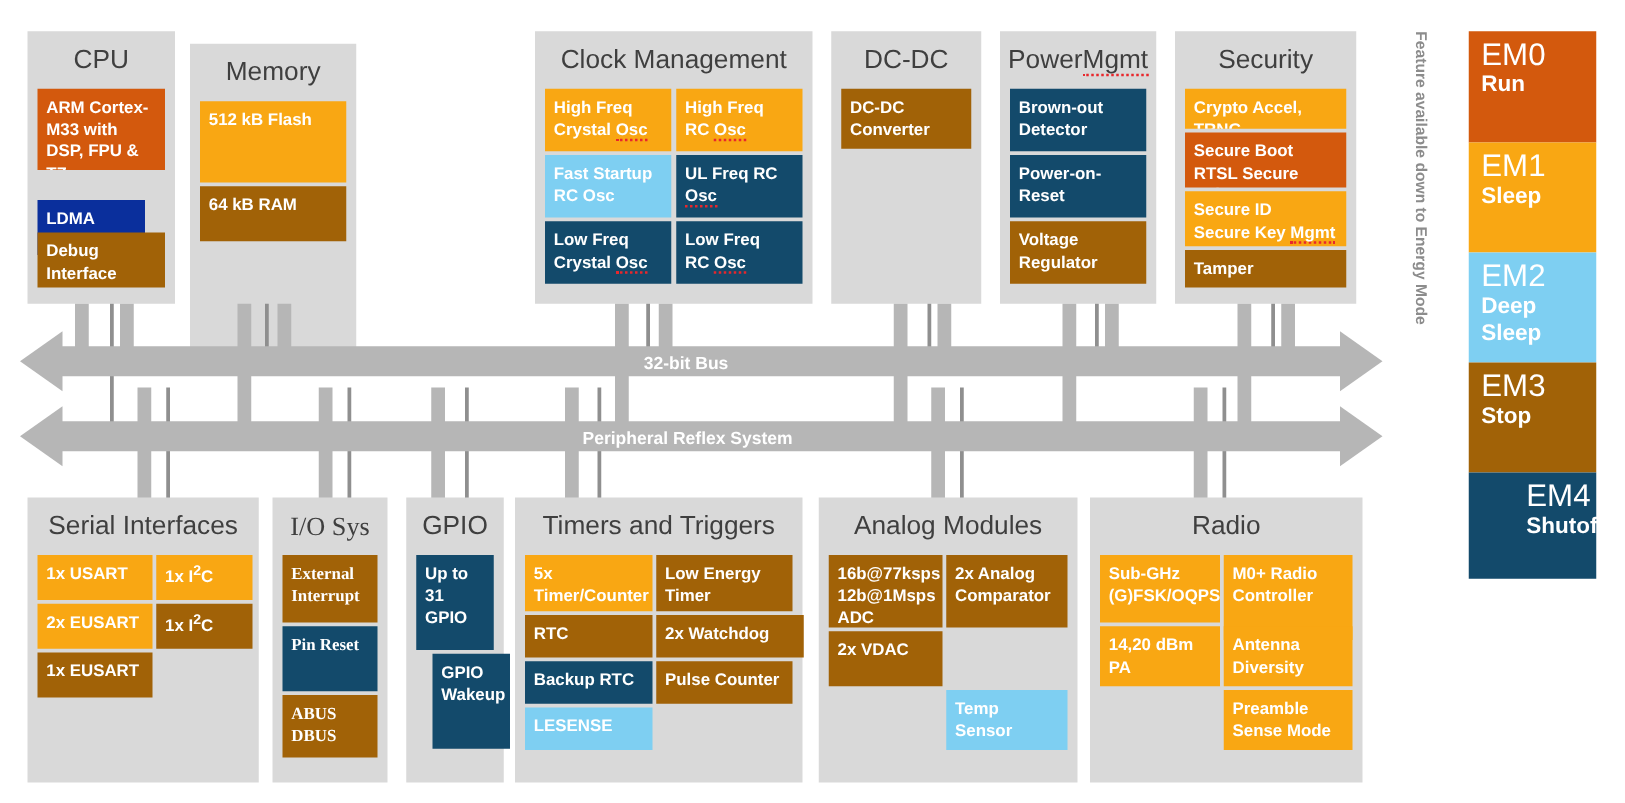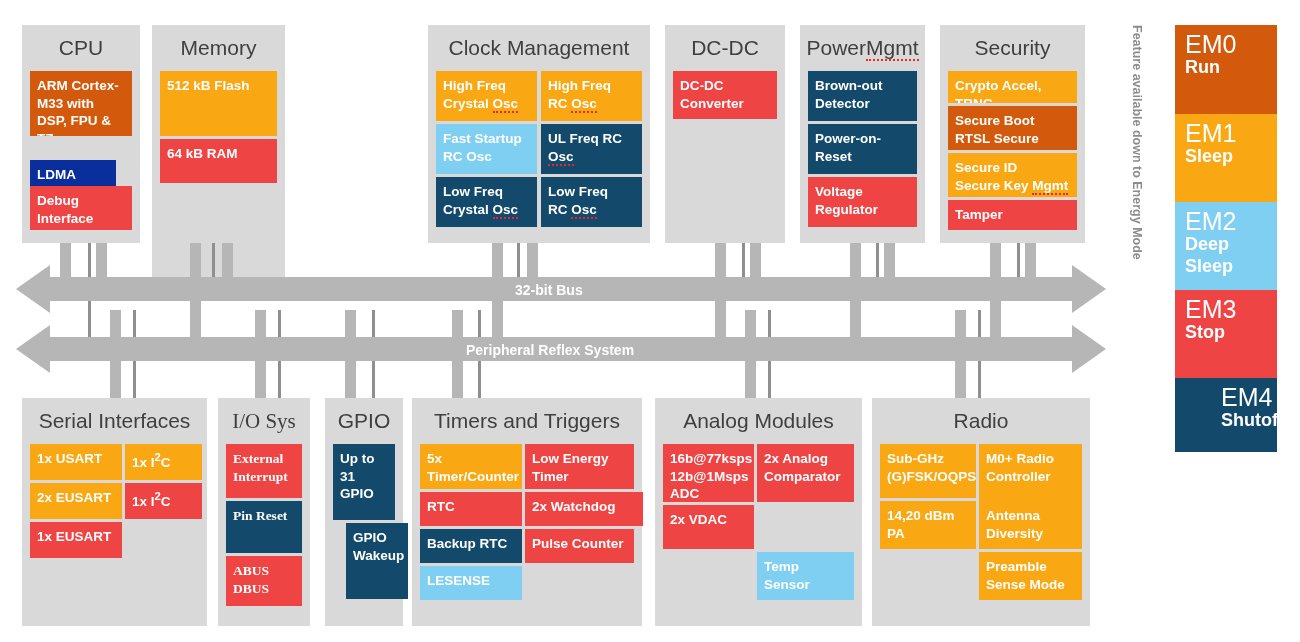--- a/index.html
+++ b/index.html
@@ -21,21 +21,21 @@
 
   
   .tile{
     position:absolute;box-sizing:border-box;
     color:#ffffff;font-size:13.5px;font-weight:bold;line-height:1.3;
     padding:6px 7px 0 7px;overflow:hidden;
   }
   .em0{background:#d3590d;}
   .em1{background:#f9a713;}
   .em2{background:#7ecff2;}
-  .em3{background:#ef4444;}
+  .em3{background:#a16207;}
   .em4{background:#134a6b;}
   .ldma{background:#0a2f9c;}
 
   .sq{ text-decoration:none; }
   .sq u{
     text-decoration:none;
     border-bottom:2px dotted #e8272c;
     padding-bottom:0px;
   }
 
@@ -71,21 +71,21 @@
 
   <div class="panel" style="left:22px;top:25px;width:118px;height:218px;">
     <div class="panel-title">CPU</div>
     <div class="tiles">
       <div class="tile em0" style="left:0;top:0;width:102px;height:65px;">ARM Cortex-M33 with DSP, FPU &amp; TZ</div>
       <div class="tile ldma" style="left:0;top:60px;width:86px;height:44px;margin-top:29px;">LDMA</div>
       <div class="tile em3" style="left:0;top:115px;width:102px;height:44px;">Debug Interface</div>
     </div>
   </div>
 
-  <div class="panel" style="left:152px;top:25px;width:133px;height:260px;">
+  <div class="panel" style="left:152px;top:35px;width:133px;height:260px;">
     <div class="panel-title">Memory</div>
     <div class="tiles">
       <div class="tile em1" style="left:0;top:0;width:117px;height:65px;">512 kB Flash</div>
       <div class="tile em3" style="left:0;top:68px;width:117px;height:44px;">64 kB RAM</div>
     </div>
   </div>
 
   <div class="panel" style="left:428px;top:25px;width:222px;height:218px;">
     <div class="panel-title">Clock Management</div>
     <div class="tiles">
@@ -254,19 +254,19 @@
       <div class="legend-small">Sleep</div>
     </div>
     <div class="legend-block em2" style="top:177px;height:88px;">
       <div class="legend-big">EM2</div>
       <div class="legend-small">Deep Sleep</div>
     </div>
     <div class="legend-block em3" style="top:265px;height:88px;">
       <div class="legend-big">EM3</div>
       <div class="legend-small">Stop</div>
     </div>
-    <div class="legend-block em4" style="top:353px;height:74px;padding-left:46px;">
+    <div class="legend-block em4" style="top:353px;height:85px;padding-left:46px;">
       <div class="legend-big">EM4</div>
       <div class="legend-small">Shutoff</div>
     </div>
   </div>
 
 </div>
 
 </body></html>

